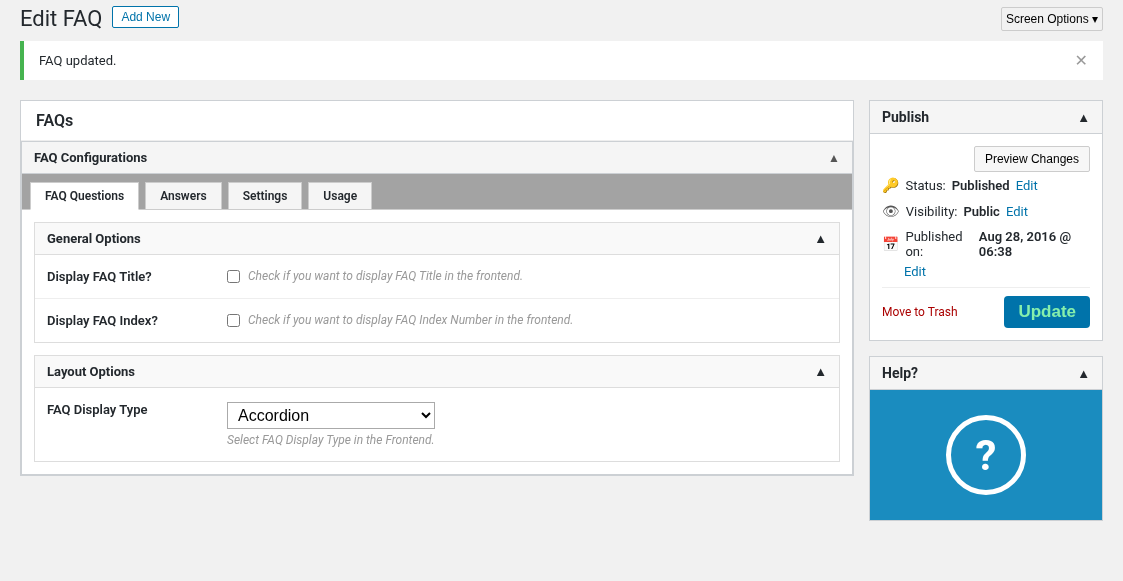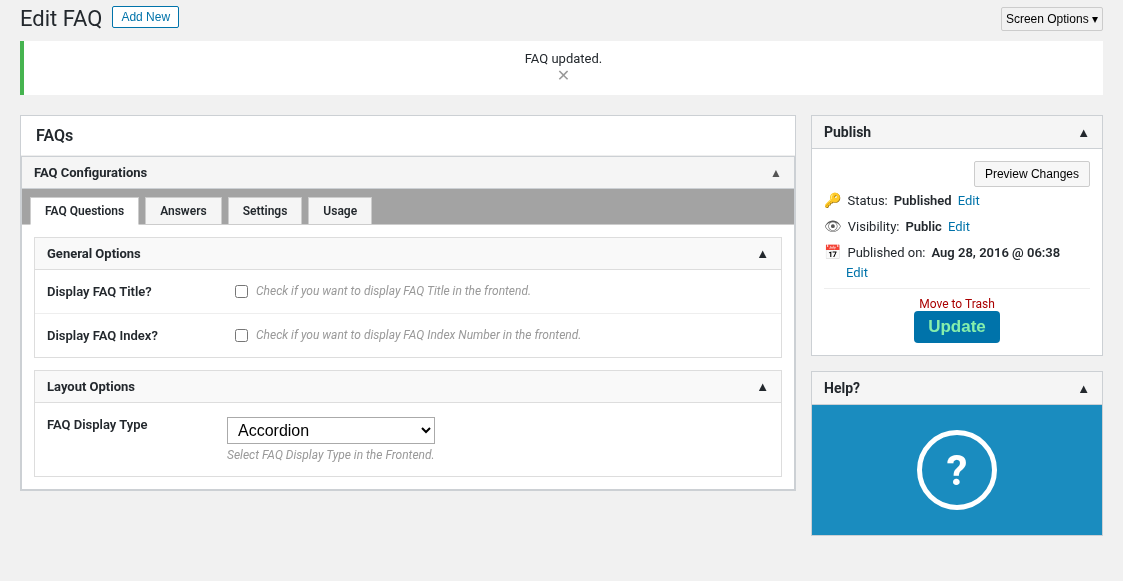--- a/index.html
+++ b/index.html
@@ -3,48 +3,48 @@
   <meta charset="utf-8">
   <style>
     * { box-sizing: border-box; margin: 0; padding: 0; }
     body { font-family: -apple-system, BlinkMacSystemFont, "Segoe UI", Roboto, sans-serif; font-size: 13px; background: #f1f1f1; color: #23282d; }
 
     .top-bar { background: #f1f1f1; padding: 6px 20px 0; display: flex; justify-content: space-between; align-items: center; }
     .page-title { font-size: 22px; font-weight: 400; color: #23282d; display: flex; align-items: flex-start; gap: 10px; }
     .add-new-btn { font-size: 12px; padding: 3px 8px; border: 1px solid #0073aa; color: #0073aa; background: #fff; cursor: pointer; border-radius: 2px; }
     .screen-options-btn { font-size: 12px; padding: 4px 4px; background: #f1f1f1; border: 1px solid #ccc; cursor: pointer; border-radius: 2px; }
 
-    .notice { margin: 10px 20px; background: #fff; border-left: 4px solid #46b450; padding: 10px 15px; display: flex; justify-content: space-between; align-items: center; flex-direction: column; }
+    .notice { margin: 10px 20px; background: #fff; border-left: 4px solid #46b450; padding: 10px 15px; display: flex; justify-content: space-between; align-items: center; }
     .notice-text { color: #23282d; }
     .notice-close { cursor: pointer; color: #999; font-size: 16px; background: none; border: none; }
 
     .content-area { display: flex; gap: 15px; padding: 10px 20px; }
 
     .main-content { flex: 1; }
-    .sidebar { width: 292px; flex-shrink: 0; }
+    .sidebar { width: 234px; flex-shrink: 0; }
 
     .faqs-box { background: #fff; border: 1px solid #ccd0d4; margin-bottom: 15px; }
     .faqs-box-header { padding: 10px 15px; border-bottom: 1px solid #eee; display: flex; justify-content: space-between; align-items: center; }
     .faqs-box-title { font-size: 16px; font-weight: 600; }
 
     .config-box { background: #fff; border: 1px solid #ccd0d4; }
     .config-box-header { background: #f5f5f5; padding: 8px 12px; border-bottom: 1px solid #ccd0d4; display: flex; justify-content: space-between; align-items: center; cursor: pointer; }
     .config-box-title { font-weight: 700; font-size: 13px; }
     .collapse-arrow { font-size: 12px; color: #555; }
 
     .tabs { display: flex; border-bottom: 1px solid #ccc; background: #a3a3a3; padding: 8px 8px 0; gap: 6px; }
     .tab { padding: 6px 14px; border: 1px solid #ccc; border-bottom: none; cursor: pointer; background: #f5f5f5; font-size: 12px; font-weight: 600; }
     .tab.active { background: #fff; border-bottom: 1px solid #fff; margin-bottom: -1px; }
 
     .tab-content { padding: 0; }
 
     .section-box { border: 1px solid #ddd; margin: 12px; }
     .section-header { background: #f9f9f9; padding: 8px 12px; border-bottom: 1px solid #ddd; display: flex; justify-content: space-between; align-items: center; cursor: pointer; font-weight: 700; font-size: 13px; }
 
-    .option-row { display: flex; align-items: flex-start; padding: 14px 12px; border-bottom: 1px solid #eee; gap: 28px; }
+    .option-row { display: flex; align-items: flex-start; padding: 14px 12px; border-bottom: 1px solid #eee; gap: 20px; }
     .option-row:last-child { border-bottom: none; }
     .option-label { font-weight: 600; min-width: 160px; }
     .option-control { display: flex; align-items: flex-start; gap: 8px; }
     .option-hint { color: #999; font-style: italic; font-size: 12px; }
 
     .layout-section-box { border: 1px solid #ddd; margin: 12px; }
     .layout-section-header { background: #f9f9f9; padding: 8px 12px; border-bottom: 1px solid #ddd; display: flex; justify-content: space-between; align-items: center; cursor: pointer; font-weight: 700; font-size: 13px; }
     .layout-option-row { display: flex; align-items: flex-start; padding: 14px 12px; gap: 20px; }
     .select-container { display: flex; flex-direction: column; gap: 4px; }
     .select-container select { padding: 3px 6px; border: 1px solid #aaa; background: #fff; font-size: 16px; }
@@ -56,21 +56,21 @@
     .publish-title { font-weight: 700; font-size: 14px; }
 
     .publish-body { padding: 12px; }
     .preview-btn { float: right; padding: 5px 10px; border: 1px solid #ccc; background: #f7f7f7; cursor: pointer; font-size: 12px; border-radius: 2px; }
 
     .publish-meta { margin-top: 10px; clear: both; }
     .publish-meta-row { display: flex; align-items: center; gap: 6px; padding: 5px 0; font-size: 13px; }
     .publish-meta-row .icon { color: #555; font-size: 14px; }
     .edit-link { color: #0073aa; text-decoration: none; }
 
-    .publish-actions { display: flex; justify-content: space-between; align-items: center; padding: 8px 0 0; border-top: 1px solid #eee; margin-top: 8px; flex-direction: column; }
+    .publish-actions { display: flex; justify-content: space-between; align-items: center; padding: 8px 0 0; border-top: 1px solid #eee; margin-top: 8px; }
     .move-to-trash { color: #a00; text-decoration: none; font-size: 12px; }
     .update-btn { background: #0073aa; color: #86efac; border: none; padding: 6px 14px; cursor: pointer; border-radius: 4px; font-size: 17px; font-weight: 600; }
 
     .help-box { background: #fff; border: 1px solid #ccd0d4; }
     .help-header { background: #f5f5f5; padding: 8px 12px; border-bottom: 1px solid #ccd0d4; display: flex; justify-content: space-between; align-items: center; cursor: pointer; }
     .help-title { font-weight: 700; font-size: 14px; }
     .help-image { width: 100%; height: 130px; background: #1a8cbf; display: flex; align-items: center; justify-content: center; }
     .help-circle { width: 80px; height: 80px; border-radius: 50%; border: 5px solid #fff; display: flex; align-items: center; justify-content: center; color: #fff; font-size: 42px; font-weight: 700; }
 
     input[type="checkbox"] { width: 13px; height: 13px; margin-top: 1px; }

